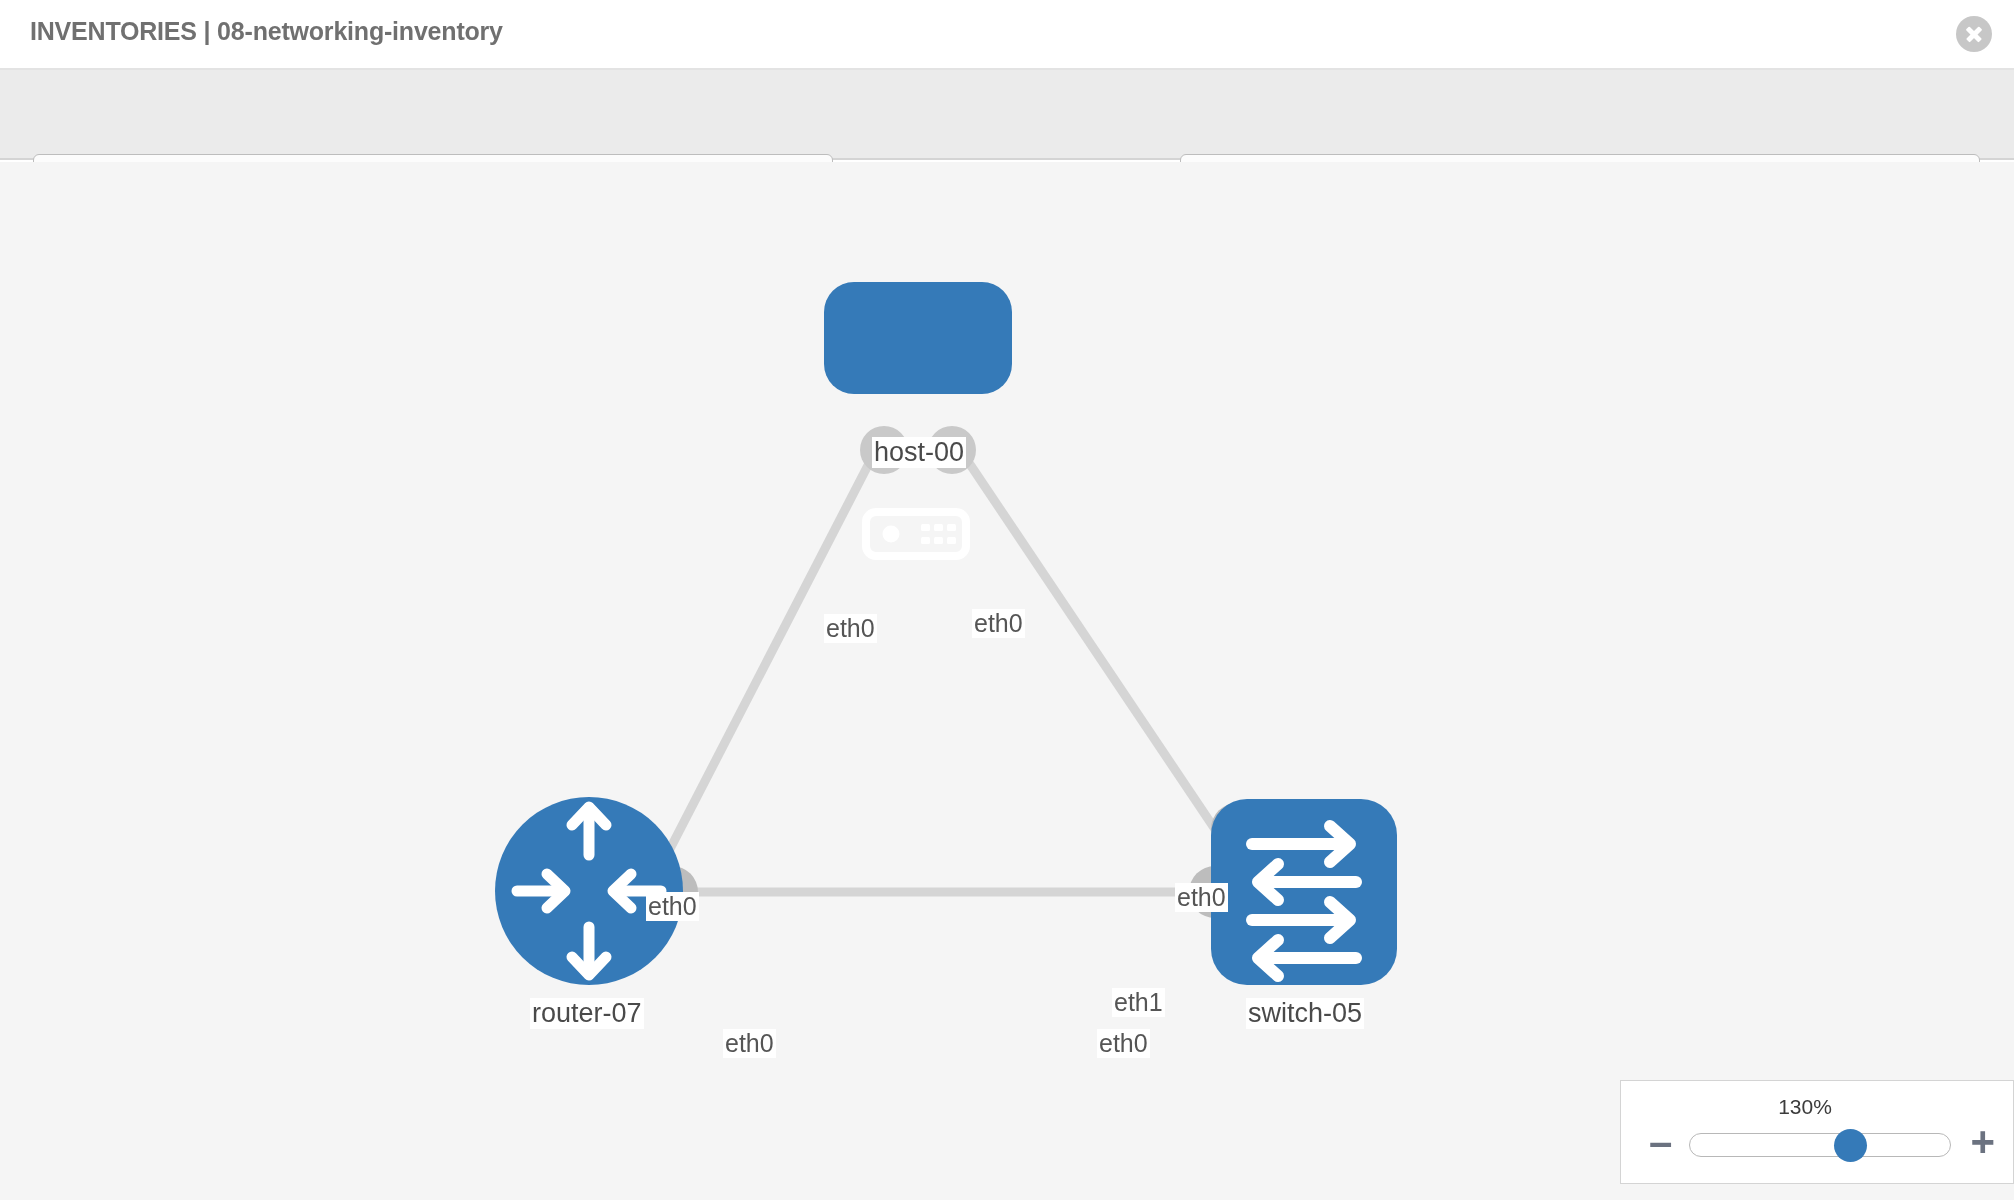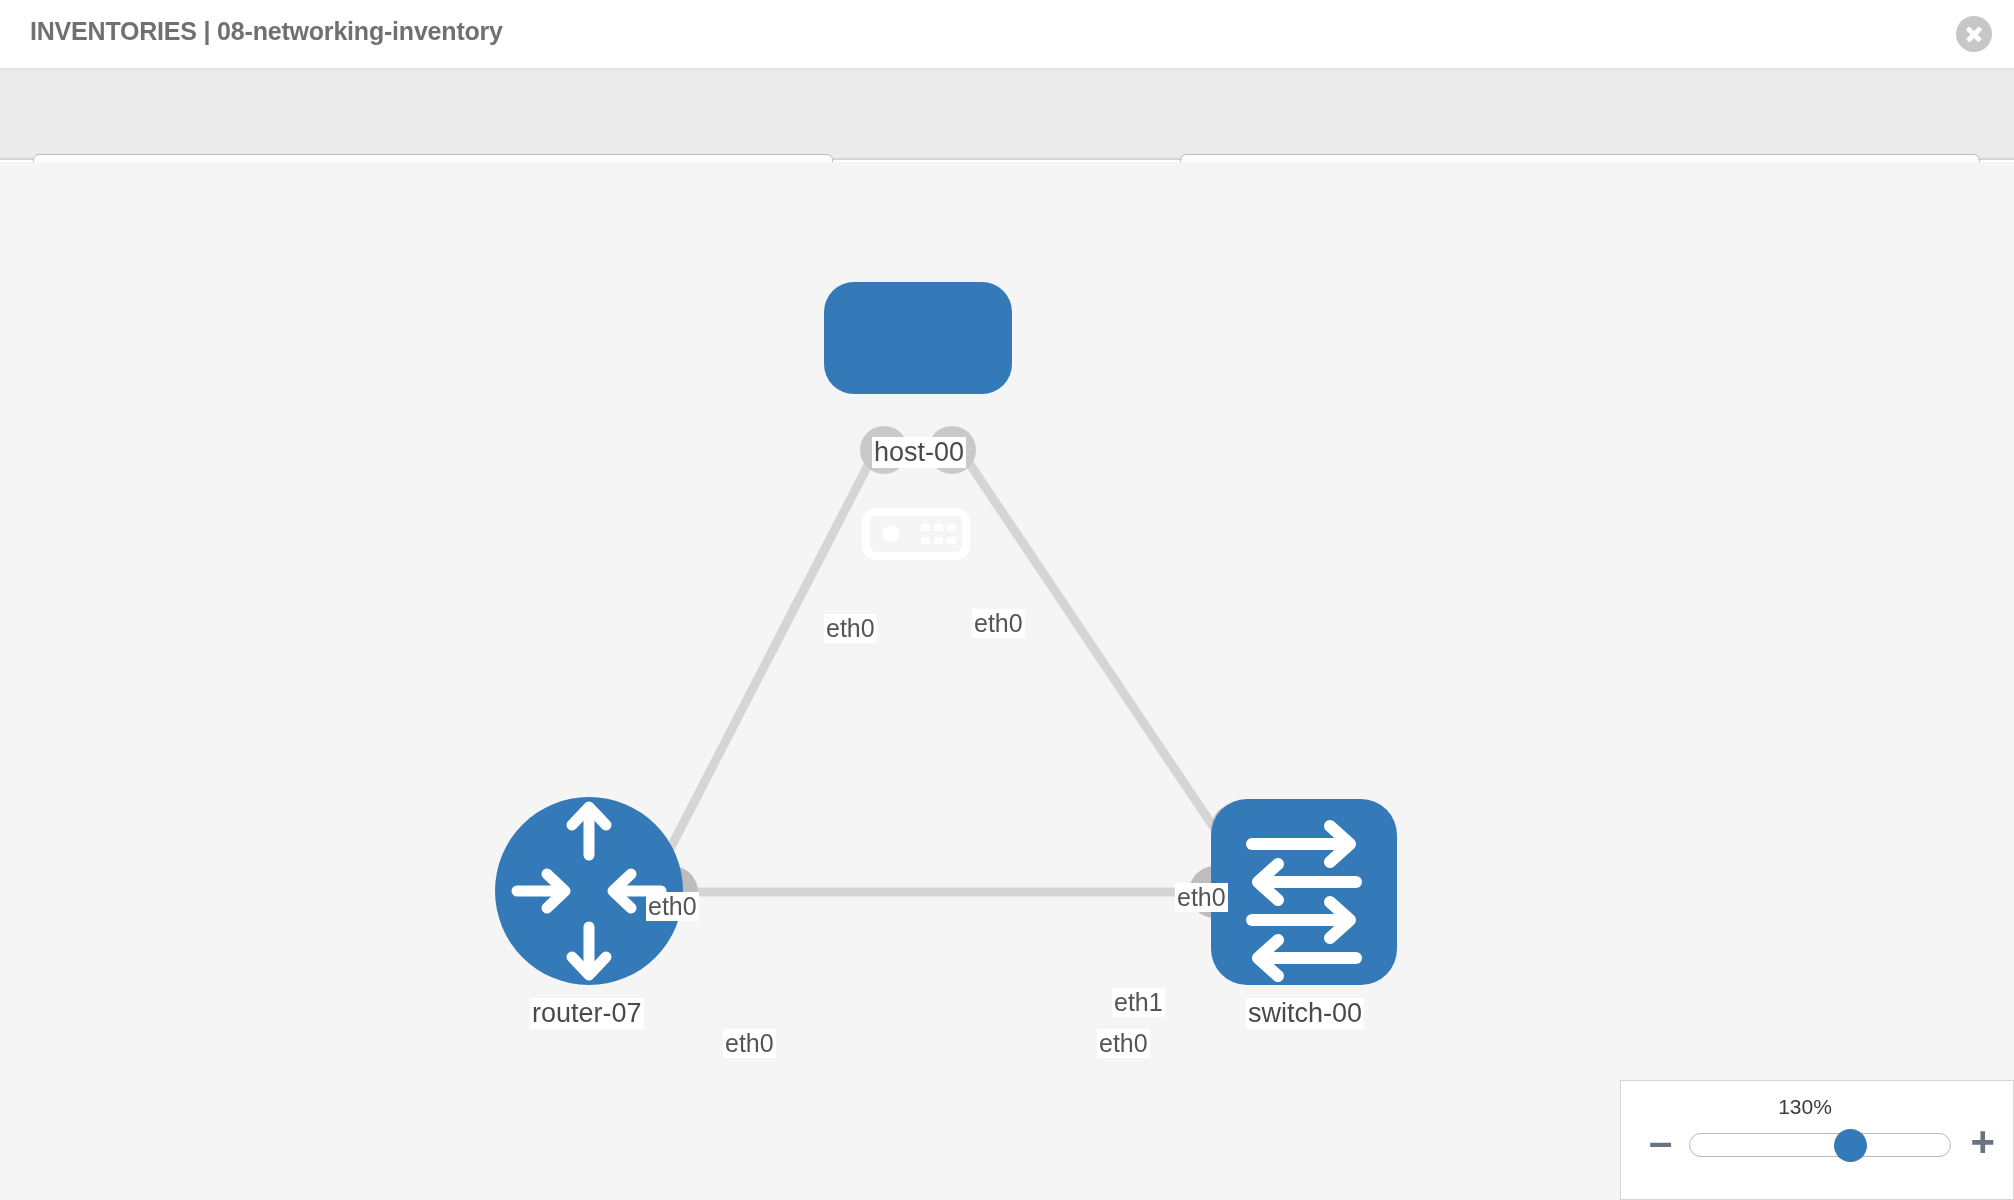--- a/index.html
+++ b/index.html
@@ -136,21 +136,21 @@
     background: #ffffff;
     white-space: nowrap;
     padding: 0 2px;
     line-height: 1.15;
   }
 
   
   .zoom-panel {
     position: absolute;
     left: 1620px; top: 1080px;
-    width: 394px; height: 120px;
+    width: 394px; height: 104px;
     background: #ffffff;
     border: 1.5px solid #d4d4d4;
   }
   .zoom-value {
     position: absolute;
     top: 14px; left: 0;
     width: 100%;
     text-align: center;
     font-size: 21px;
     color: #3c3c3c;
@@ -292,21 +292,21 @@
         <path d="M1356 796 H 1260"></path>
         <path d="M1278 778 L1258 796 L1278 814"></path>
       </g>
     </g>
   </svg>
 
   <div class="node-label" style="left:872px; top:275px;">host-00</div>
 
   <div class="node-label" style="left:530px; top:836px;">router-07</div>
 
-  <div class="node-label" style="left:1246px; top:836px;">switch-00</div>
+  <div class="node-label" style="left:1246px; top:836px;">switch-05</div>
 
   <div class="iface-label" style="left:824px; top:452px;">eth0</div>
 
   <div class="iface-label" style="left:972px; top:447px;">eth0</div>
 
   <div class="iface-label" style="left:646px; top:730px;">eth0</div>
 
   <div class="iface-label" style="left:1175px; top:721px;">eth0</div>
 
   <div class="iface-label" style="left:723px; top:867px;">eth0</div>

